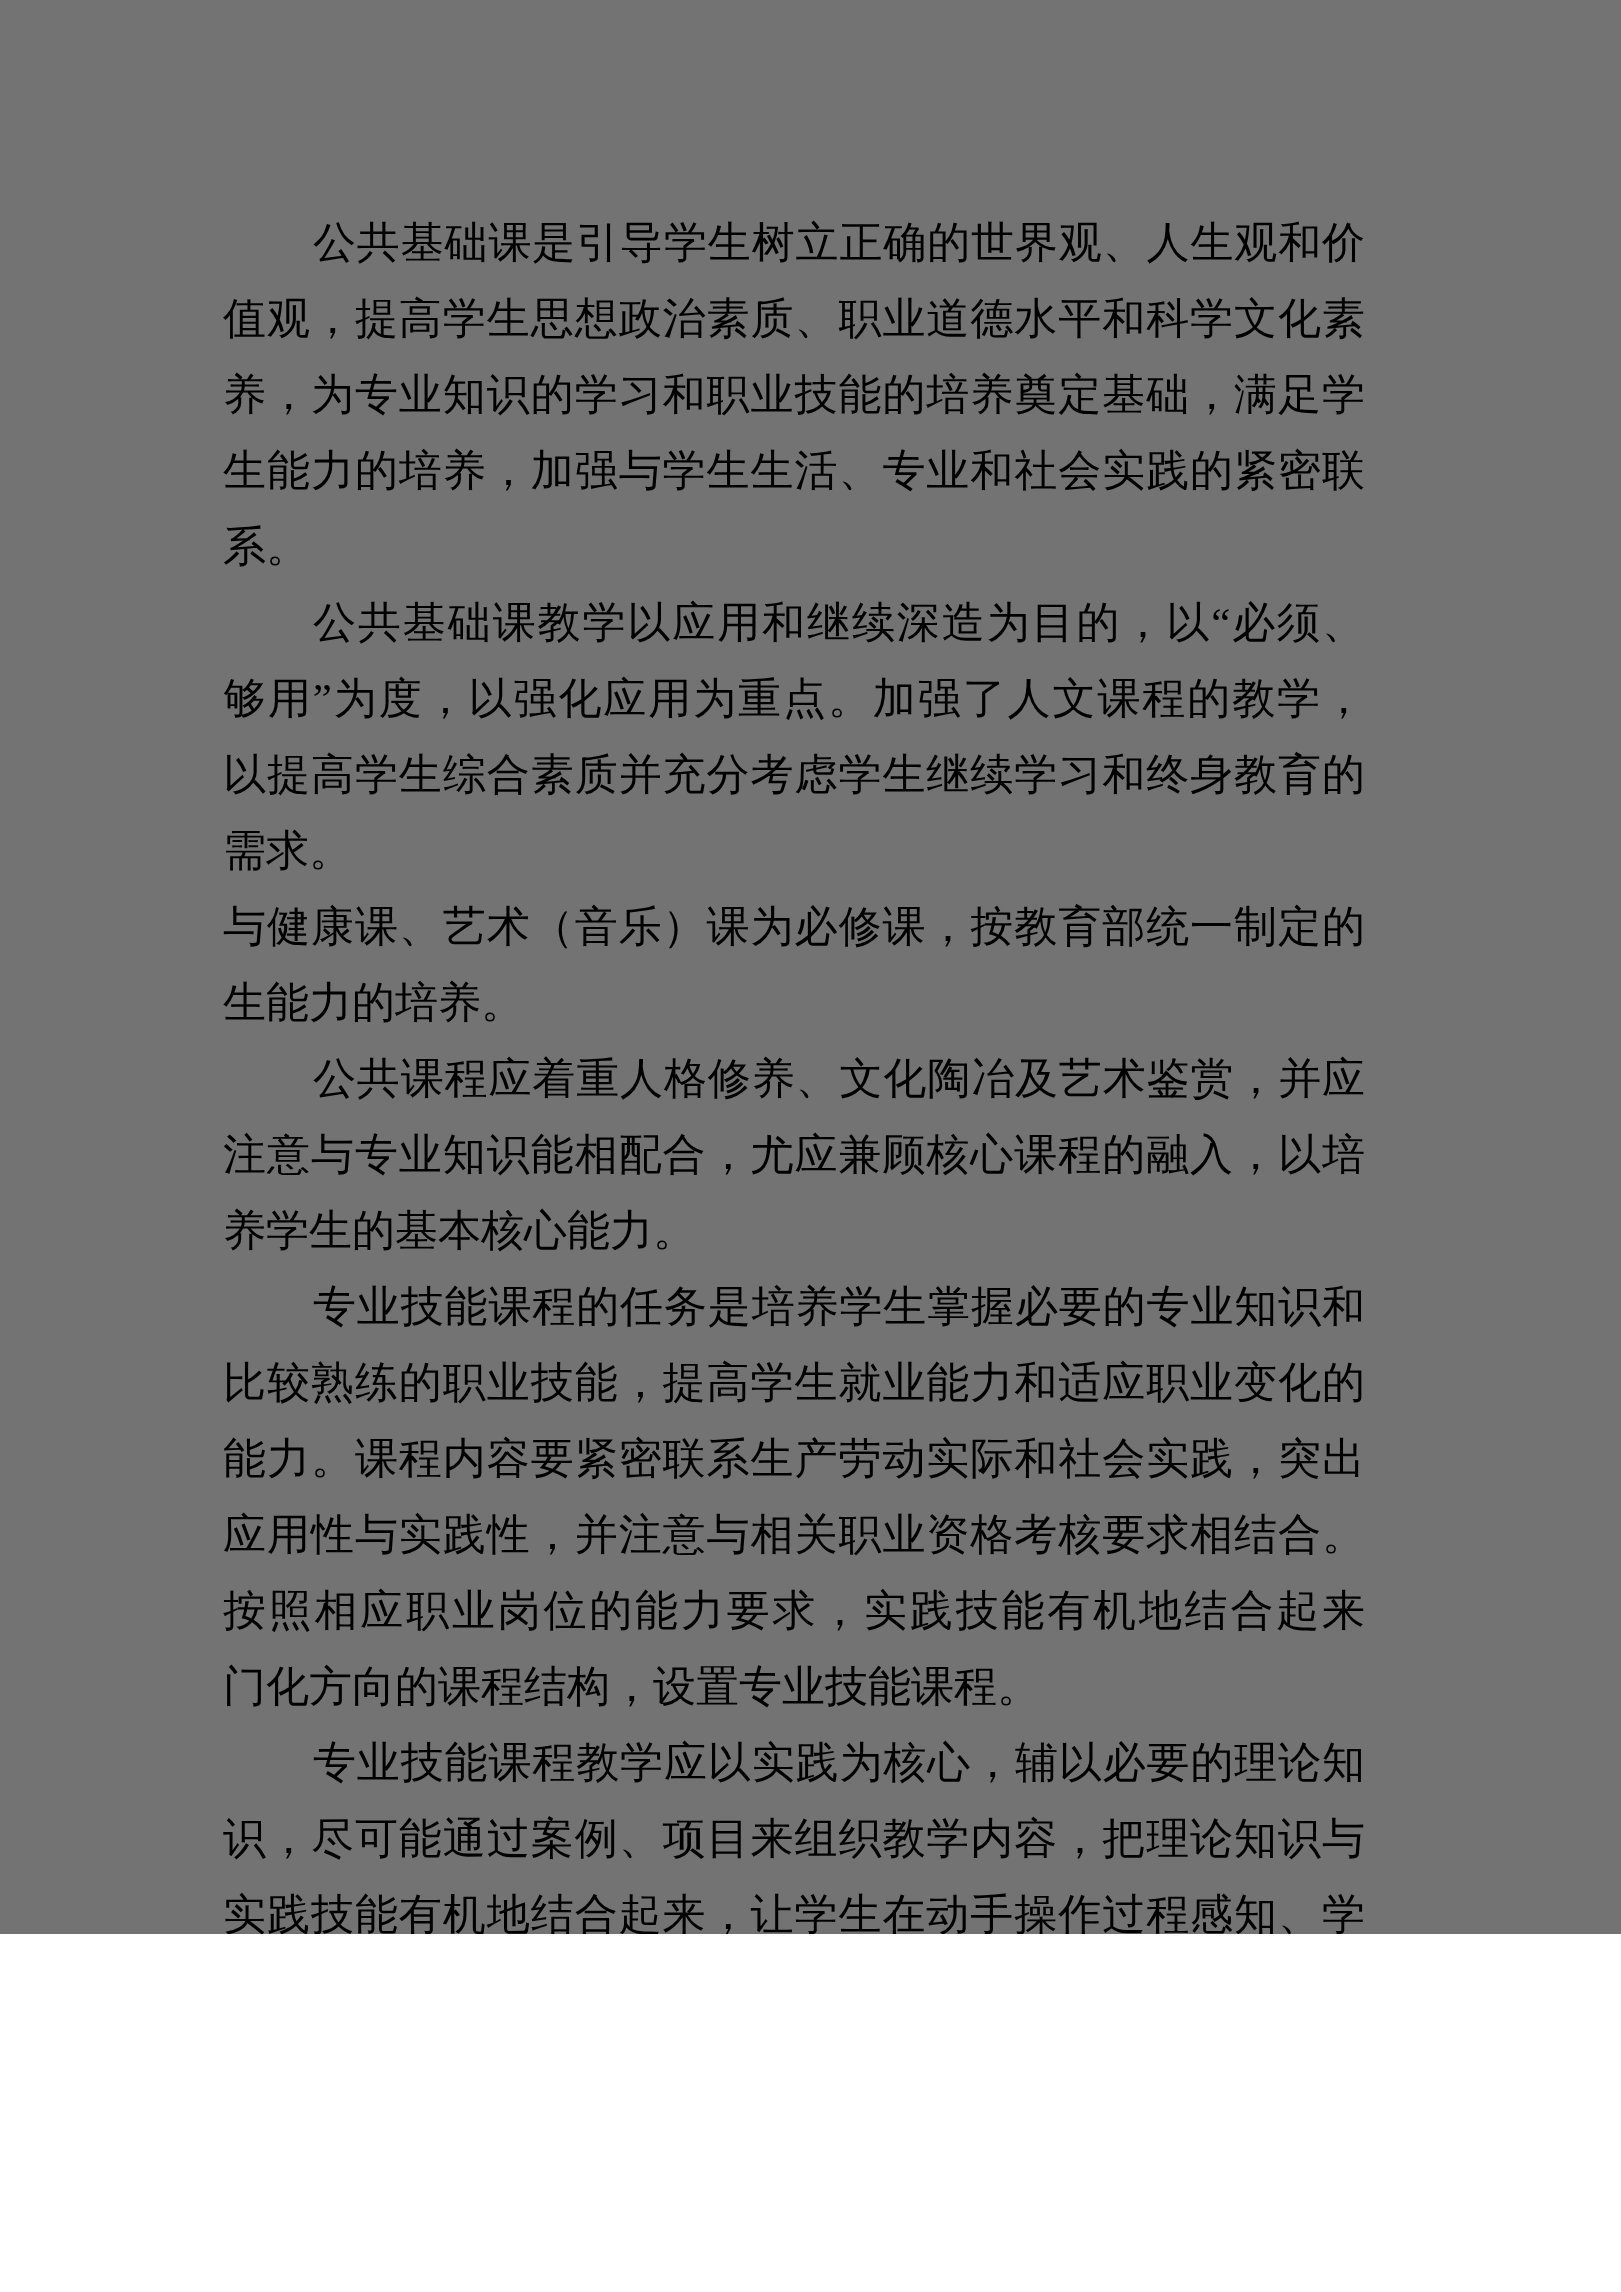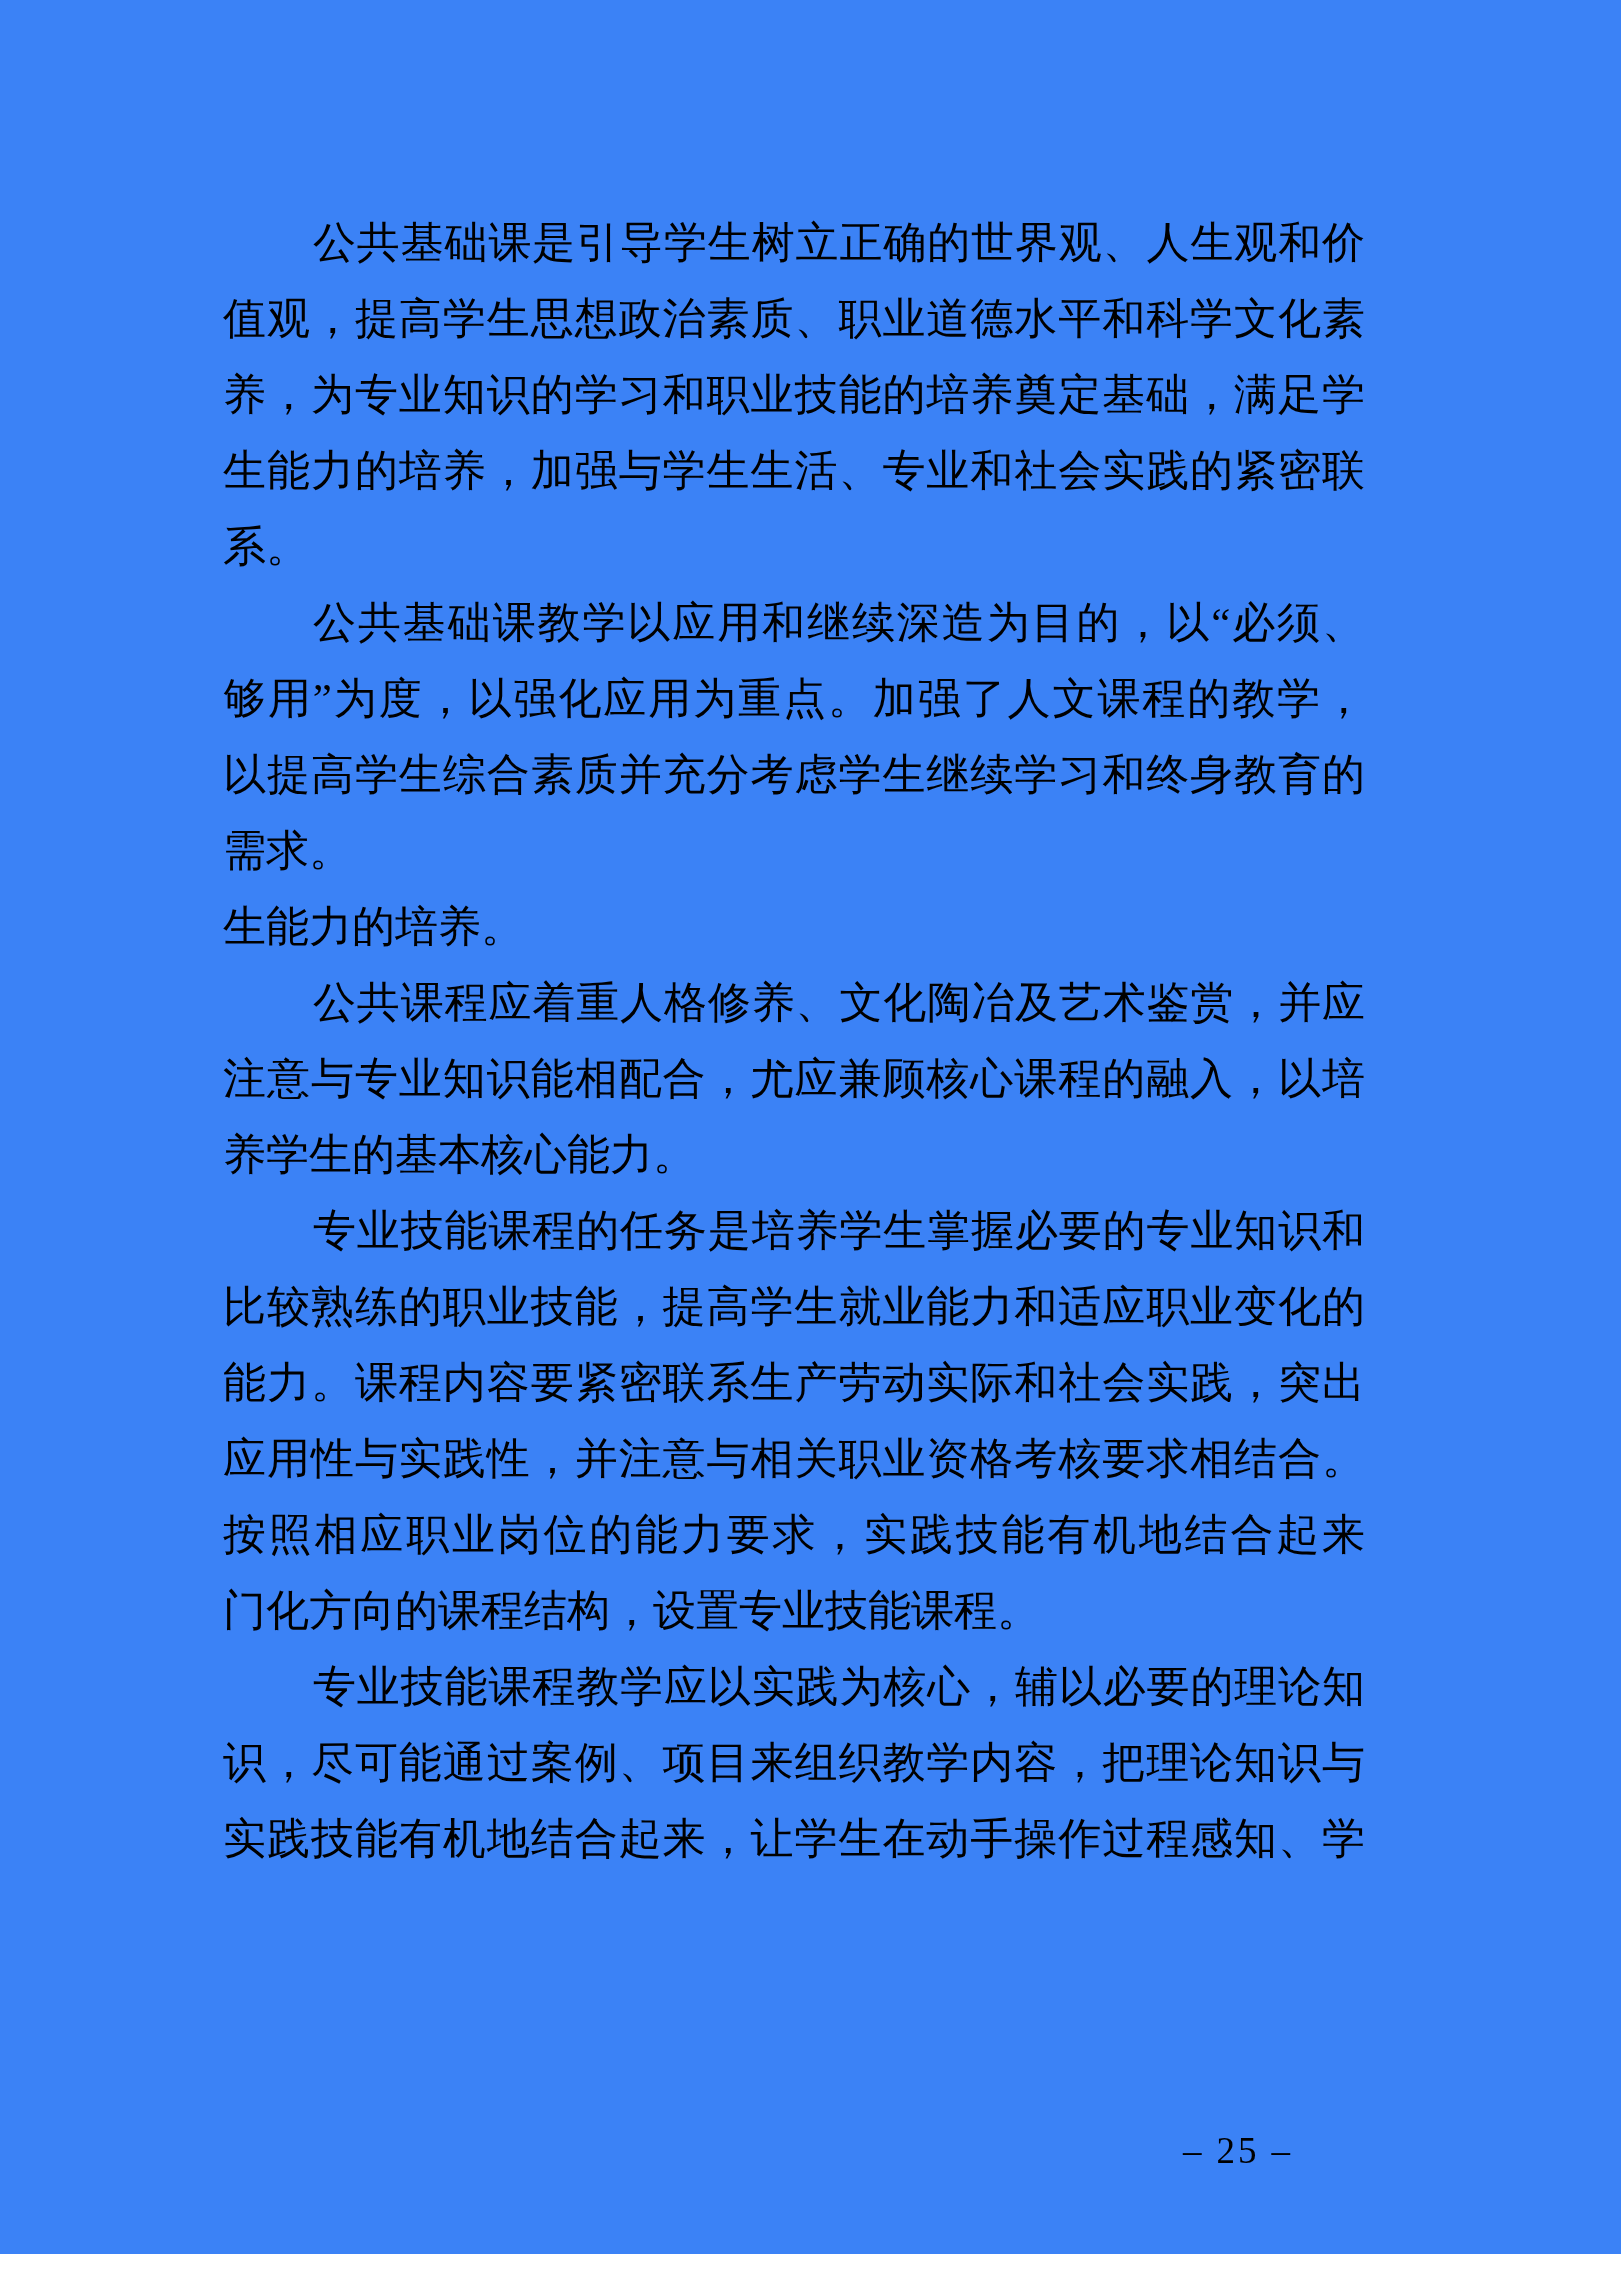--- a/index.html
+++ b/index.html
@@ -3,22 +3,22 @@
 <meta charset="utf-8">
 <style>
   html, body {
     margin: 0;
     padding: 0;
     background: #ffffff;
   }
   .page {
     position: relative;
     width: 1621px;
-    height: 2254px;
-    background: #3b82f6;
+    height: 1934px;
+    background: #737373;
     overflow: hidden;
     font-family: "Liberation Serif", "DejaVu Serif", serif;
     color: #000000;
   }
   .text-block {
     position: absolute;
     left: 223px;
     top: 205px;
     width: 1142px;
   }
@@ -56,20 +56,21 @@
   <div class="text-block" id="lines-container">
       <div class="text-line indent justify">公共基础课是引导学生树立正确的世界观、人生观和价</div>
       <div class="text-line justify">值观，提高学生思想政治素质、职业道德水平和科学文化素</div>
       <div class="text-line justify">养，为专业知识的学习和职业技能的培养奠定基础，满足学</div>
       <div class="text-line justify">生能力的培养，加强与学生生活、专业和社会实践的紧密联</div>
       <div class="text-line">系。</div>
       <div class="text-line indent justify">公共基础课教学以应用和继续深造为目的，以“必须、</div>
       <div class="text-line justify">够用”为度，以强化应用为重点。加强了人文课程的教学，</div>
       <div class="text-line justify">以提高学生综合素质并充分考虑学生继续学习和终身教育的</div>
       <div class="text-line">需求。</div>
+      <div class="text-line justify">与健康课、艺术（音乐）课为必修课，按教育部统一制定的</div>
       <div class="text-line">生能力的培养。</div>
       <div class="text-line indent justify">公共课程应着重人格修养、文化陶冶及艺术鉴赏，并应</div>
       <div class="text-line justify">注意与专业知识能相配合，尤应兼顾核心课程的融入，以培</div>
       <div class="text-line">养学生的基本核心能力。</div>
       <div class="text-line indent justify">专业技能课程的任务是培养学生掌握必要的专业知识和</div>
       <div class="text-line justify">比较熟练的职业技能，提高学生就业能力和适应职业变化的</div>
       <div class="text-line justify">能力。课程内容要紧密联系生产劳动实际和社会实践，突出</div>
       <div class="text-line justify">应用性与实践性，并注意与相关职业资格考核要求相结合。</div>
       <div class="text-line justify">按照相应职业岗位的能力要求，实践技能有机地结合起来</div>
       <div class="text-line">门化方向的课程结构，设置专业技能课程。</div>

